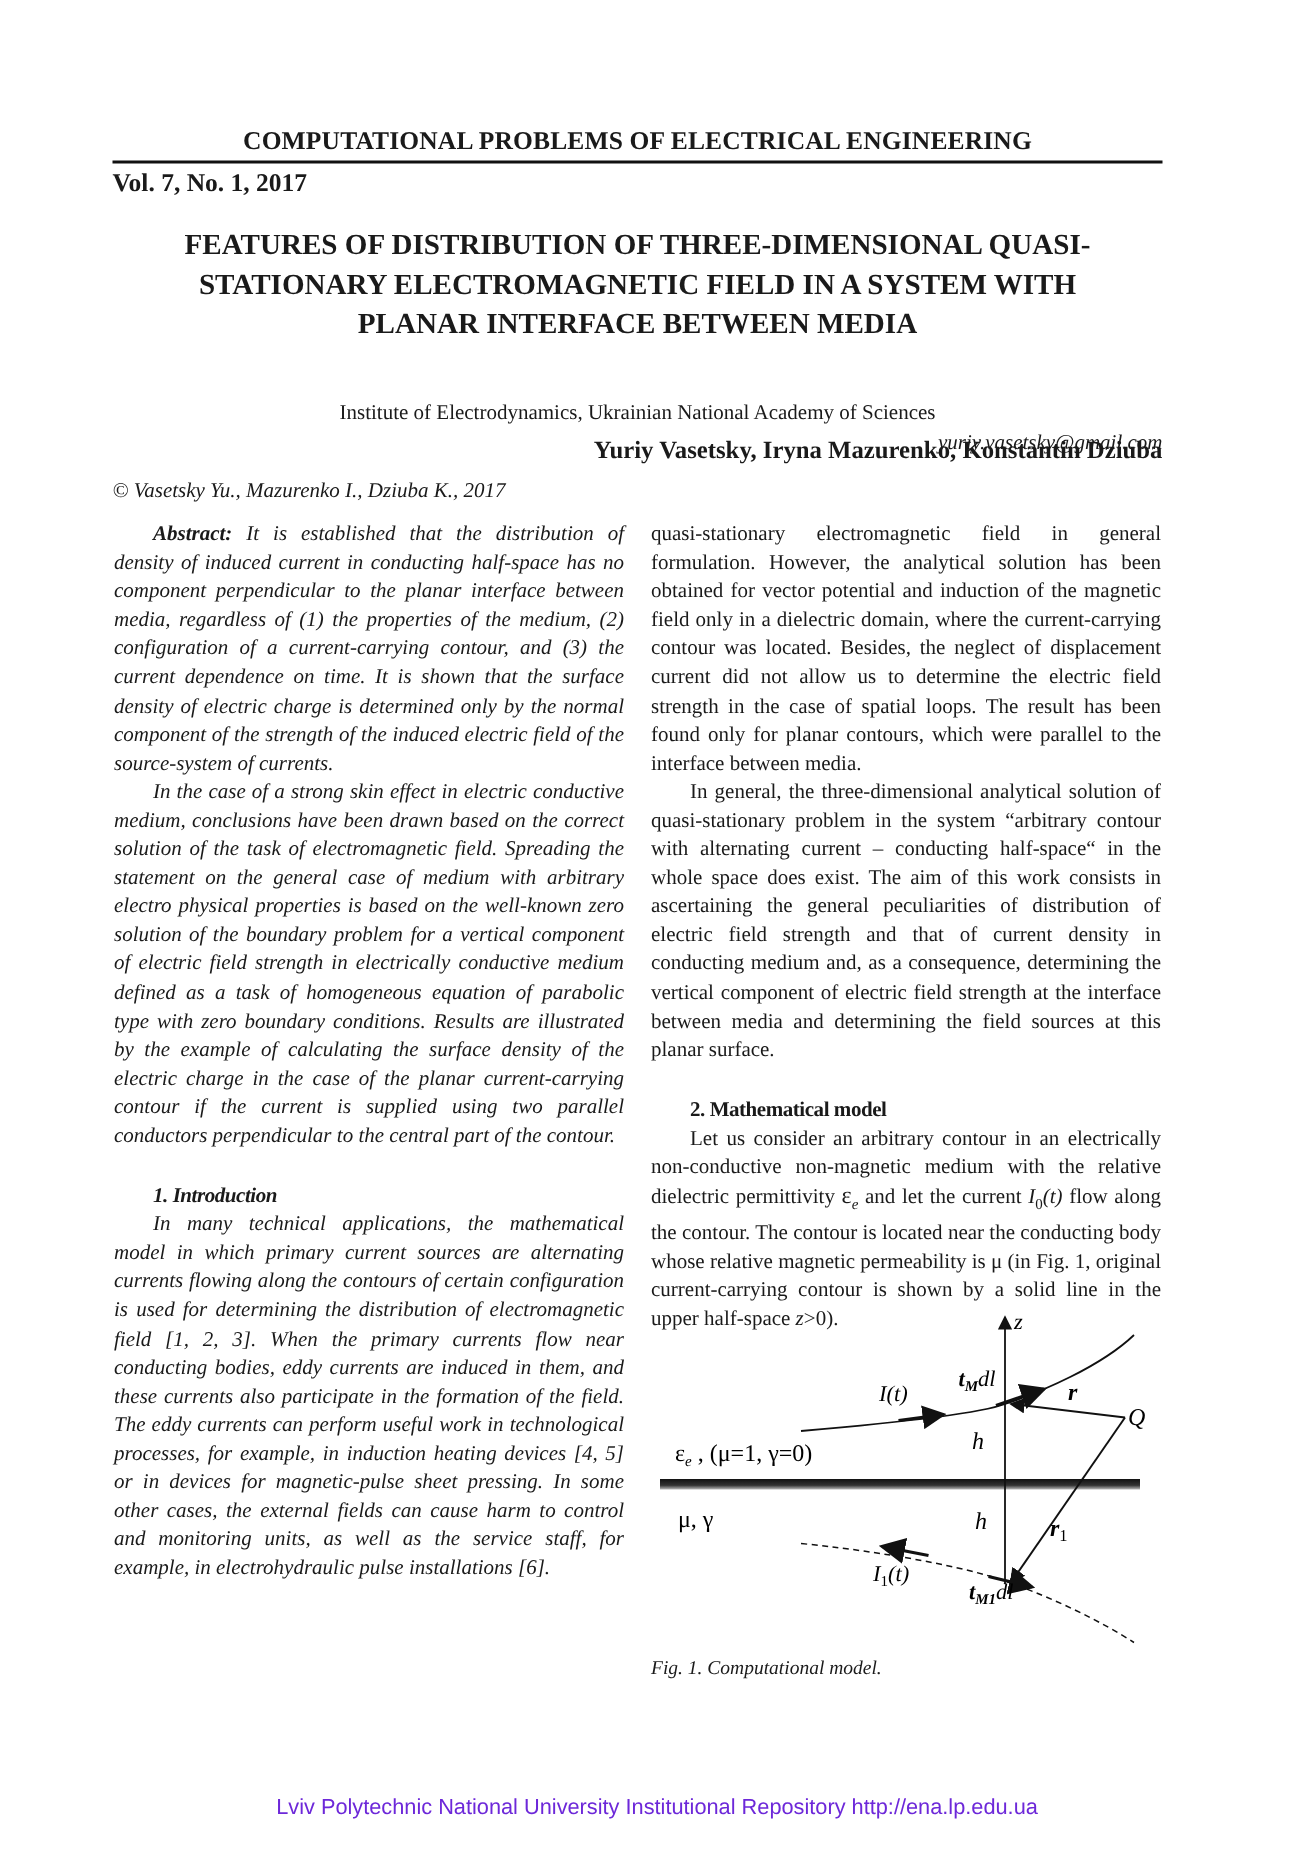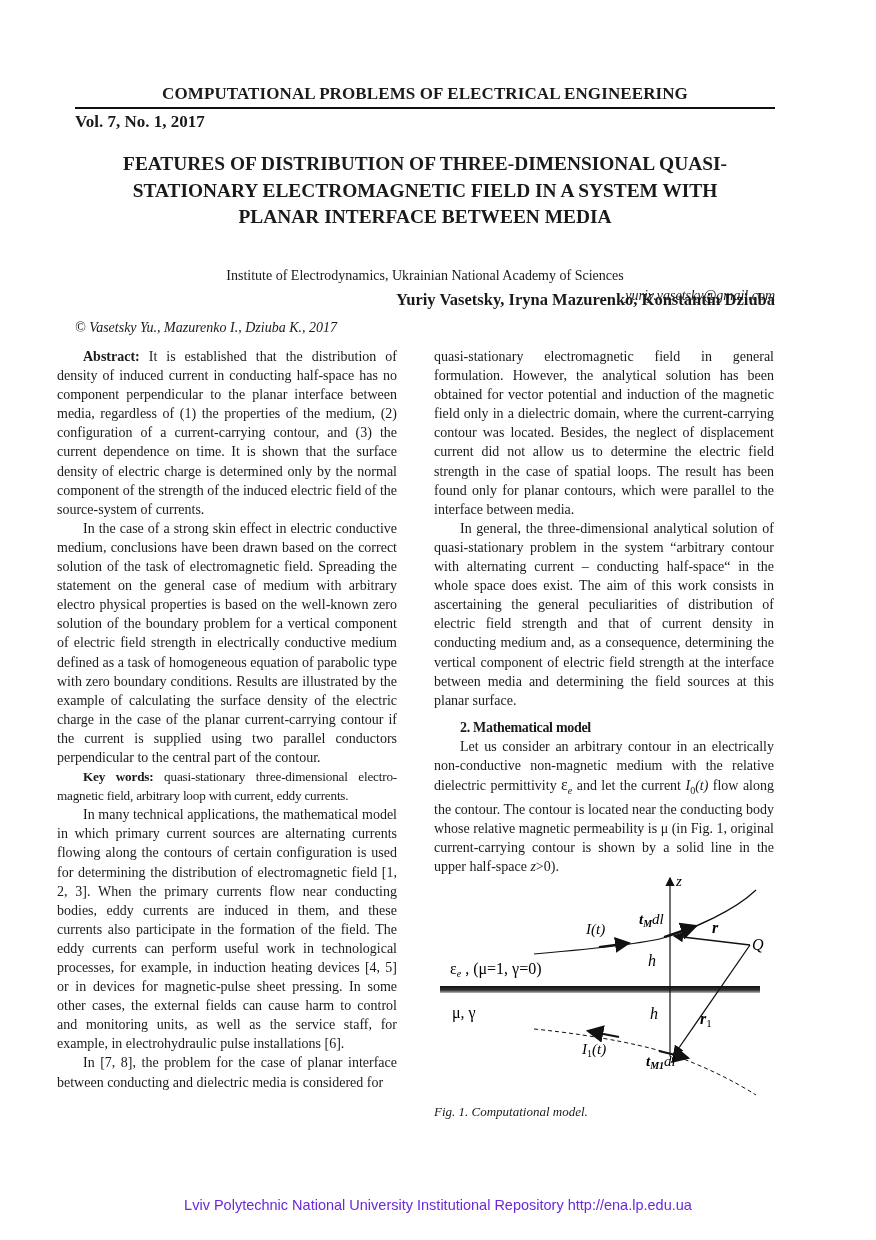--- a/index.html
+++ b/index.html
@@ -34,26 +34,26 @@
     position: absolute; top: 288px; left: 75px; width: 700px;
     text-align: right; font-size: 14px; font-style: italic;
   }
   .copyright {
     position: absolute; top: 320px; left: 75px; font-size: 14px; font-style: italic;
   }
   .col {
     position: absolute; width: 340px; font-size: 14px; line-height: 19.1px;
     text-align: justify;
   }
-  .col-left { top: 347px; left: 57px; }
+  .col-left { top: 347px; left: 76px; font-style: italic; }
   .col-right { top: 347px; left: 434px; }
   .col p { margin: 0; text-indent: 26px; }
   .col p.noindent { text-indent: 0; }
   .col .kw { font-size: 13.2px; letter-spacing: -0.2px; }
-  .col h3 { margin: 8px 0 0 0; font-size: 14px; font-weight: bold; text-indent: 26px; letter-spacing: -0.3px; }
+  .col h3 { margin: 21px 0 0 0; font-size: 14px; font-weight: bold; text-indent: 26px; letter-spacing: -0.3px; }
   .b { font-weight: bold; }
   .it { font-style: italic; }
   .figure {
     position: absolute; top: 866px; left: 434px; width: 340px; height: 230px;
   }
   .caption {
     position: absolute; top: 1104px; left: 434px; width: 340px; 
     font-size: 13px; font-style: italic;
   }
   .footer {
@@ -71,23 +71,22 @@
 
 <div class="title">FEATURES OF DISTRIBUTION OF THREE-DIMENSIONAL QUASI-STATIONARY ELECTROMAGNETIC FIELD IN A SYSTEM WITH PLANAR INTERFACE BETWEEN MEDIA</div>
 <div class="authors">Yuriy Vasetsky, Iryna Mazurenko, Konstantin Dziuba</div>
 <div class="affil">Institute of Electrodynamics, Ukrainian National Academy of Sciences</div>
 <div class="email">yuriy.vasetsky@gmail.com</div>
 <div class="copyright">© Vasetsky Yu., Mazurenko I., Dziuba K., 2017</div>
 
 <div class="col col-left">
   <p><span class="b">Abstract:</span><span> It is established that the distribution of density of induced current in conducting half-space has no component perpendicular to the planar interface between media, regardless of (1) the properties of the medium, (2) configuration of a current-carrying contour, and (3) the current dependence on time. It is shown that the surface density of electric charge is determined only by the normal component of the strength of the induced electric field of the source-system of currents.</span></p>
   <p>In the case of a strong skin effect in electric conductive medium, conclusions have been drawn based on the correct solution of the task of electromagnetic field. Spreading the statement on the general case of medium with arbitrary electro physical properties is based on the well-known zero solution of the boundary problem for a vertical component of electric field strength in electrically conductive medium defined as a task of homogeneous equation of parabolic type with zero boundary conditions. Results are illustrated by the example of calculating the surface density of the electric charge in the case of the planar current-carrying contour if the current is supplied using two parallel conductors perpendicular to the central part of the contour.</p>
-  <p class="kw"><span class="b">Key words:</span><span> quasi-stationary three-dimensional electro-magnetic field, arbitrary loop with current, eddy currents.</span></p>
+  <h3>1. Introduction</h3>
   <p>In many technical applications, the mathematical model in which primary current sources are alternating currents flowing along the contours of certain configuration is used for determining the distribution of electromagnetic field [1, 2, 3]. When the primary currents flow near conducting bodies, eddy currents are induced in them, and these currents also participate in the formation of the field. The eddy currents can perform useful work in technological processes, for example, in induction heating devices [4, 5] or in devices for magnetic-pulse sheet pressing. In some other cases, the external fields can cause harm to control and monitoring units, as well as the service staff, for example, in electrohydraulic pulse installations [6].</p>
-  <p>In [7, 8], the problem for the case of planar interface between conducting and dielectric media is considered for</p>
 </div>
 
 <div class="col col-right">
   <p class="noindent">quasi-stationary electromagnetic field in general formulation. However, the analytical solution has been obtained for vector potential and induction of the magnetic field only in a dielectric domain, where the current-carrying contour was located. Besides, the neglect of displacement current did not allow us to determine the electric field strength in the case of spatial loops. The result has been found only for planar contours, which were parallel to the interface between media.</p>
   <p>In general, the three-dimensional analytical solution of quasi-stationary problem in the system “arbitrary contour with alternating current – conducting half-space“ in the whole space does exist. The aim of this work consists in ascertaining the general peculiarities of distribution of electric field strength and that of current density in conducting medium and, as a consequence, determining the vertical component of electric field strength at the interface between media and determining the field sources at this planar surface.</p>
   <h3>2. Mathematical model</h3>
   <p><span>Let us consider an arbitrary contour in an electrically non-conductive non-magnetic medium with the relative dielectric permittivity </span><span style="font-size:16px">ε</span><sub class="it" style="font-size:10px">e</sub><span> and let the current </span><span class="it">I</span><sub style="font-size:10px">0</sub><span class="it">(t)</span><span> flow along the contour. The contour is located near the conducting body whose relative magnetic permeability is μ (in Fig. 1, original current-carrying contour is shown by a solid line in the upper half-space </span><span class="it">z</span><span>&gt;0).</span></p>
 </div>
 
 <div class="figure">

